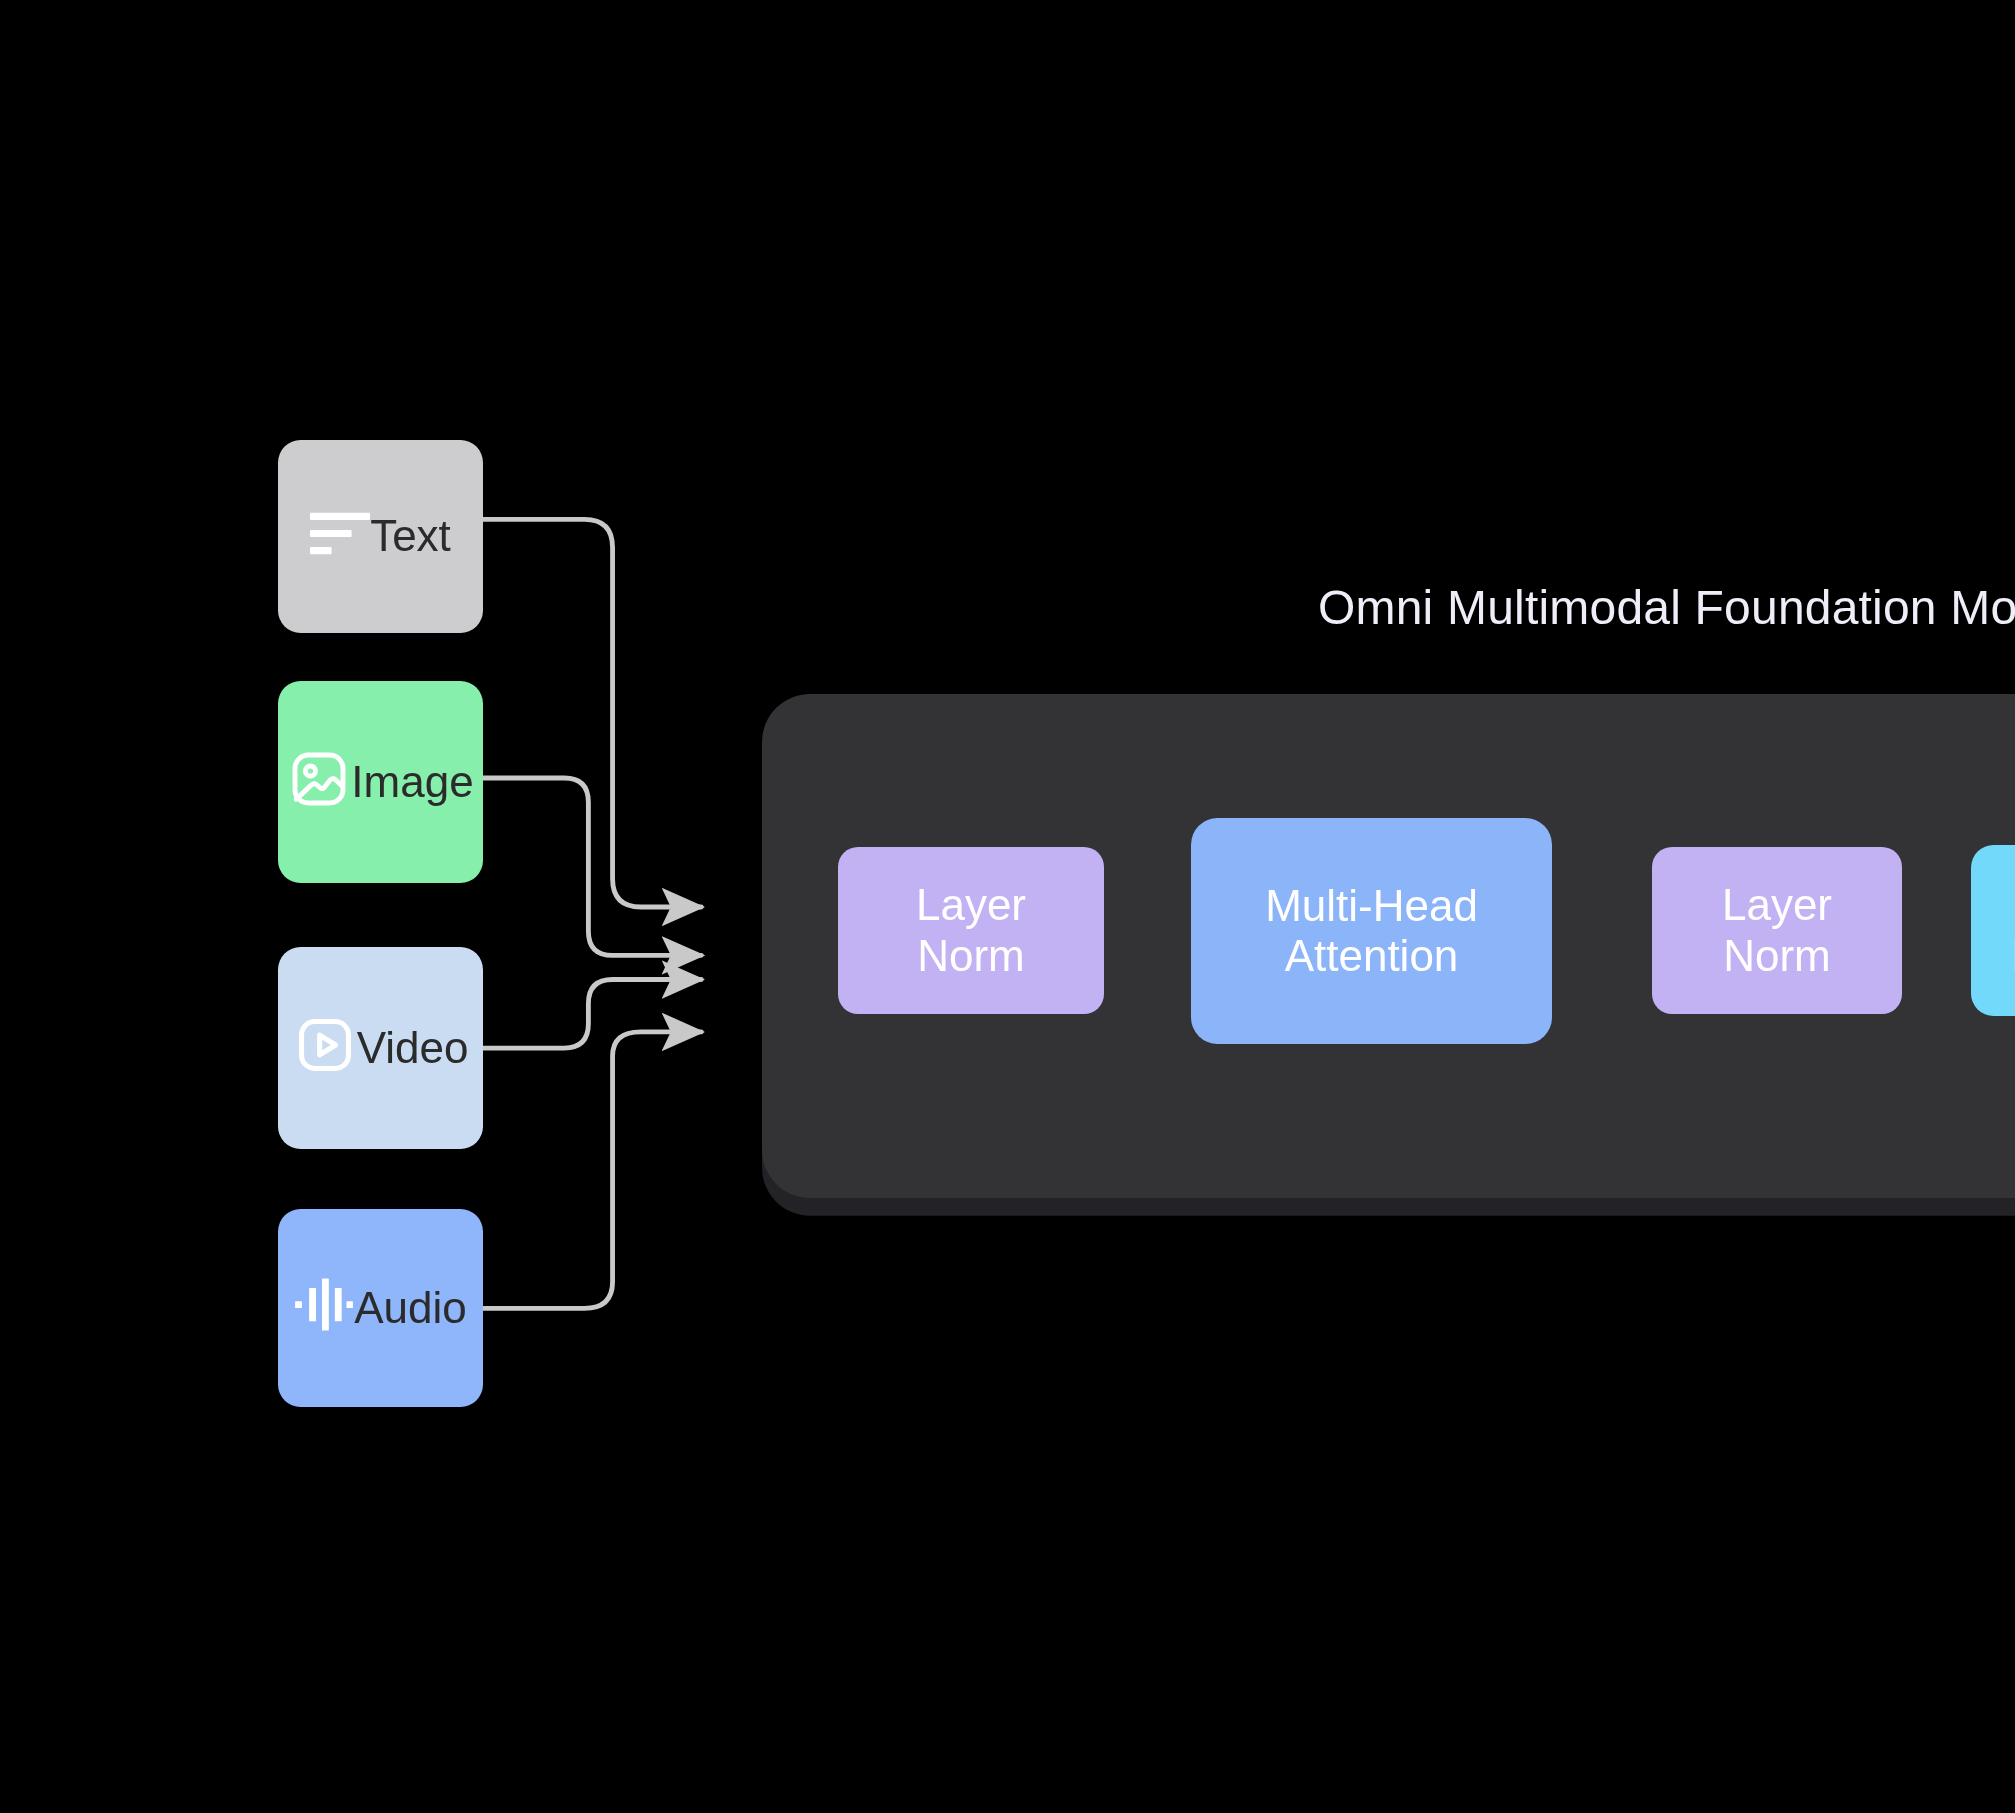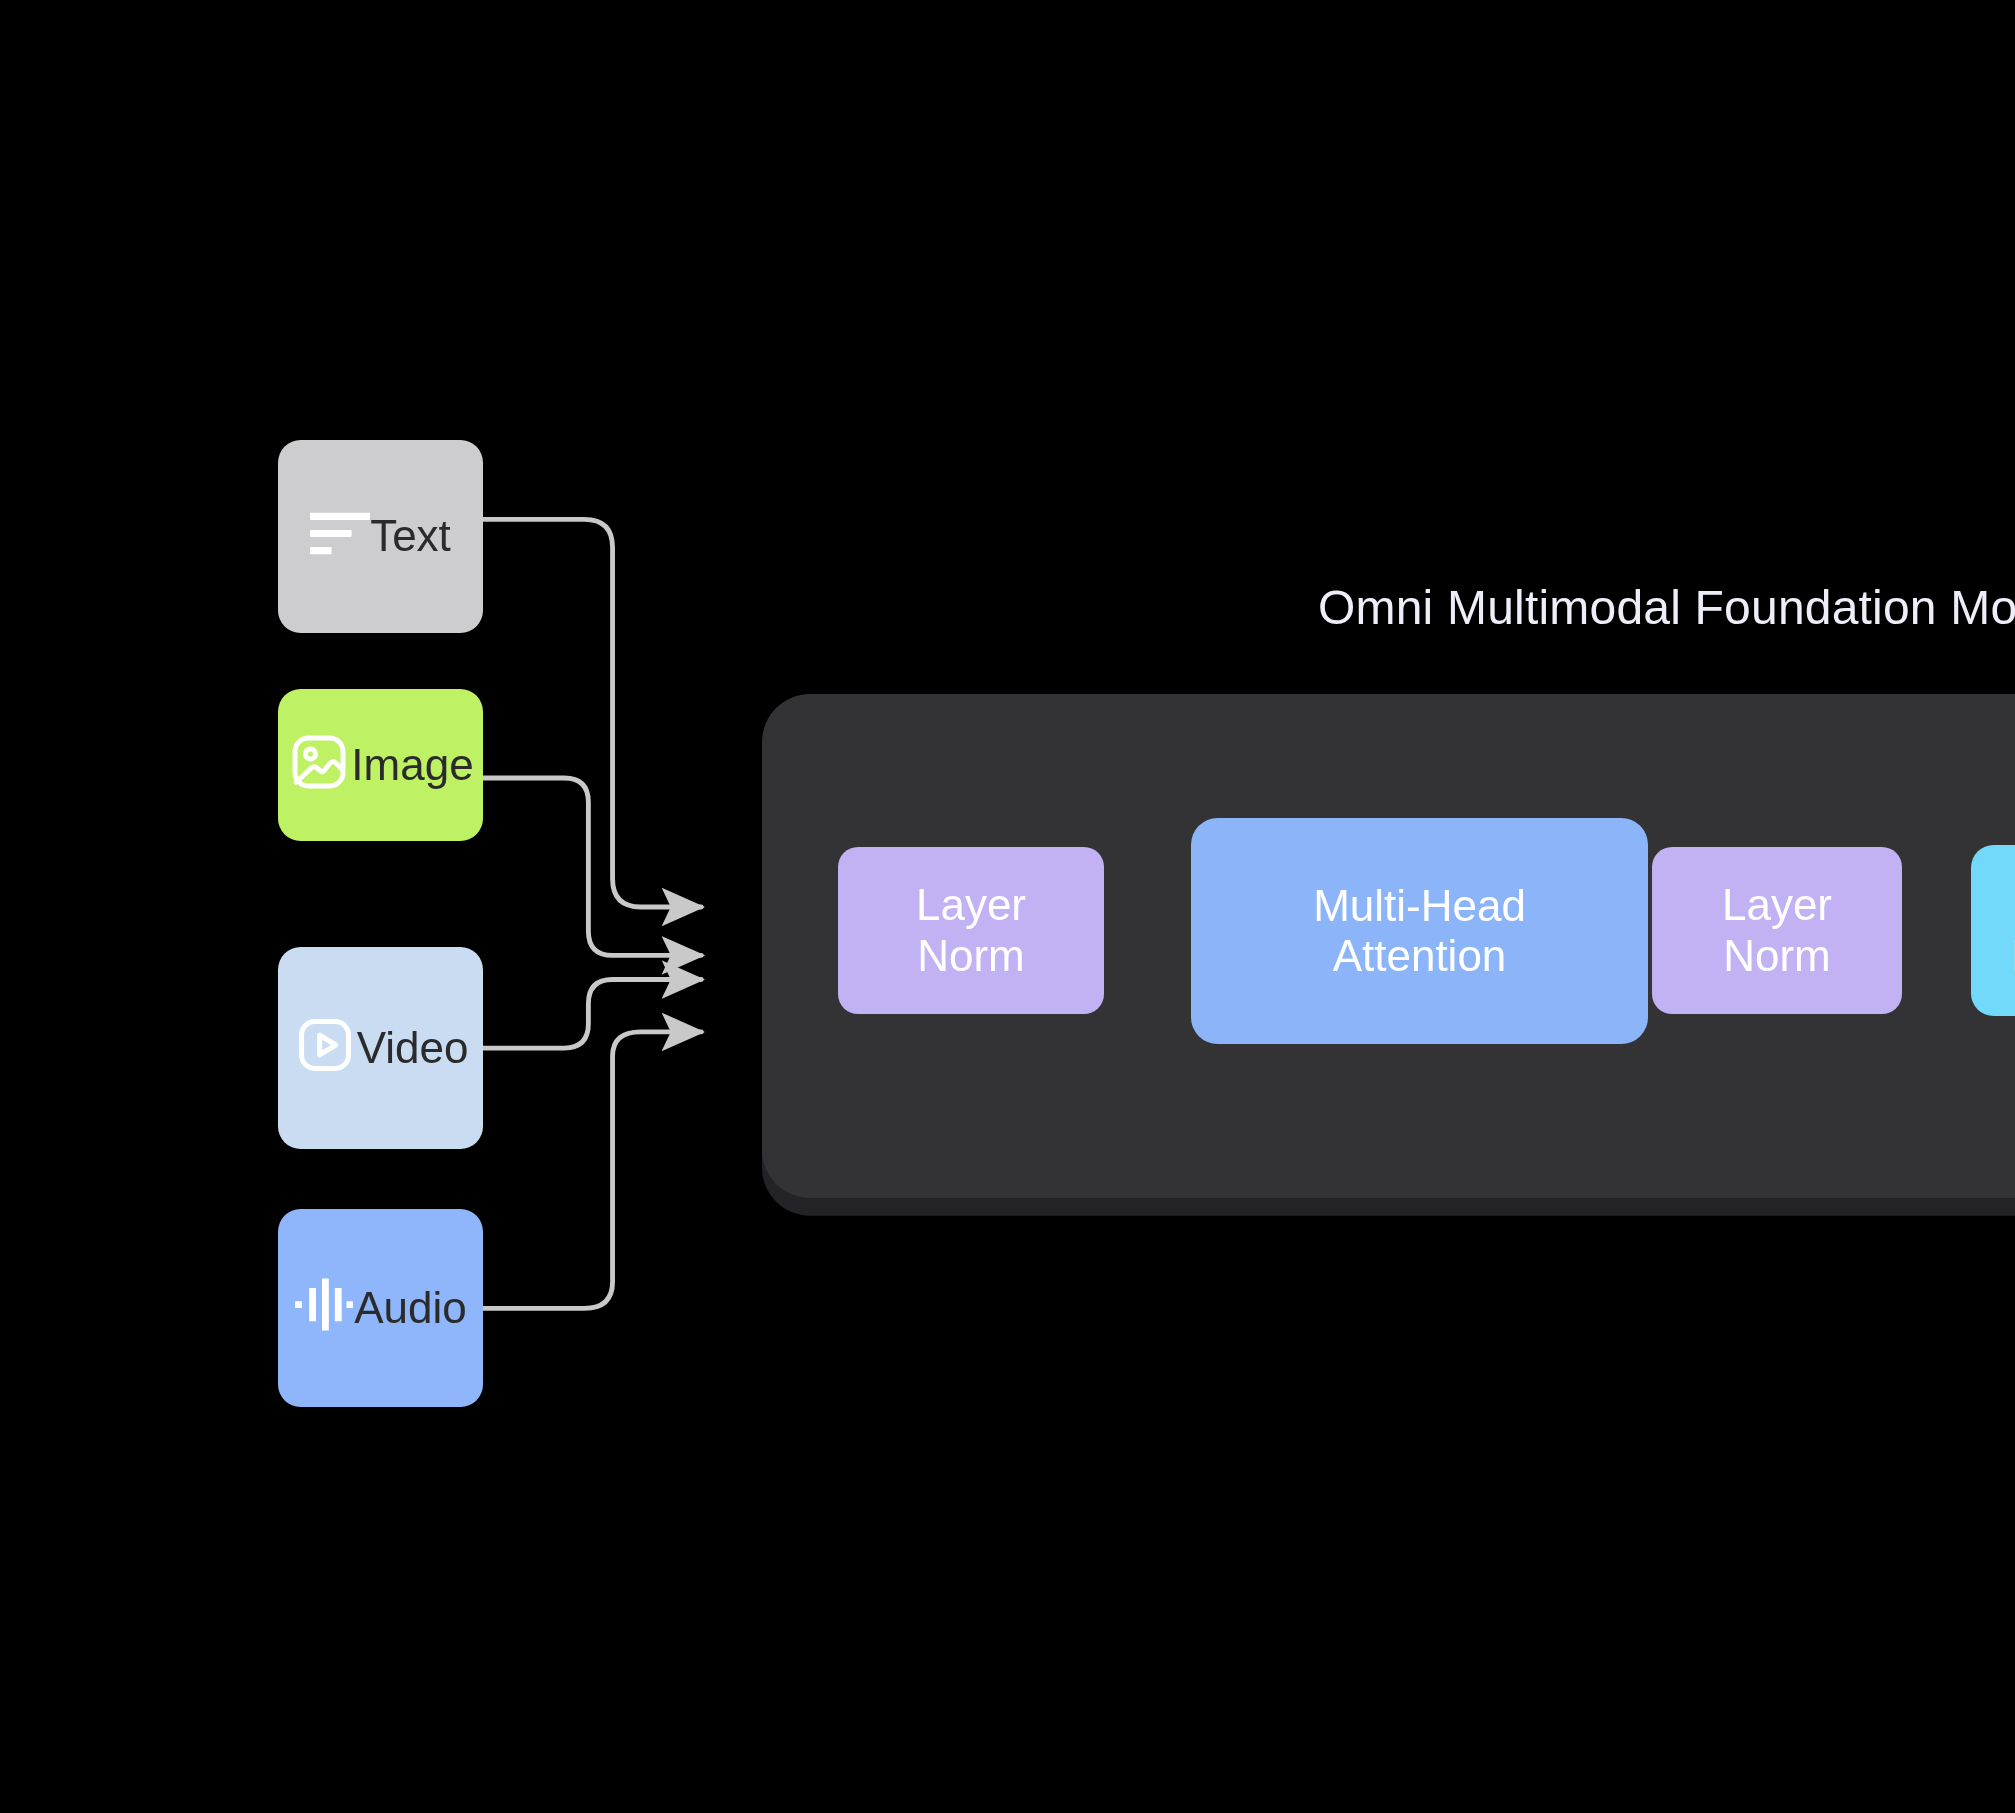--- a/index.html
+++ b/index.html
@@ -45,21 +45,21 @@
     margin-bottom: 6.4px;
   }
   .modality .mlabel {
     font-size: 44px;
     line-height: 1.05;
     color: #2b2b2b;
     letter-spacing: 0px;
   }
 
   #mod-text   { left: 278px; top: 440px; height: 193px; background: #cdcdd0; }
-  #mod-image  { left: 278px; top: 681px; height: 152px; background: #bef264; margin-top: 8px; }
+  #mod-image  { left: 278px; top: 681px; height: 202px; background: #86efac; }
   #mod-video  { left: 278px; top: 947px; height: 202px; background: #c9dcf2; }
   #mod-audio  { left: 278px; top: 1209px; height: 198px; background: #8fb5fb; align-items: center; }
 
   
   #model-container {
     position: absolute;
     left: 762px;
     top: 694px;
     width: 1876px;
     height: 504px;
@@ -91,21 +91,21 @@
     font-size: 44px;
     line-height: 1.14;
     box-sizing: border-box;
     padding: 0 20px;
   }
   .tblock.purple { background: #c2b2f4; }
   .tblock.blue   { background: #8bb5f8; }
   .tblock.cyan   { background: #72d9fa; }
 
   #blk-ln1 { left: 838px; top: 847px; width: 266px; height: 167px; }
-  #blk-mha { left: 1191px; top: 818px; width: 457px; height: 226px; border-radius: 26.6px; }
+  #blk-mha { left: 1191px; top: 818px; width: 361px; height: 226px; border-radius: 26.6px; }
   #blk-ln2 { left: 1652px; top: 847px; width: 250px; height: 167px; }
   #blk-ff  { left: 1971px; top: 845px; width: 242px; height: 171px; border-radius: 22.6px; }
 </style>
 </head>
 <body>
 
 <div id="stage">
 
   <svg id="wires" viewBox="0 0 7856 4500" width="3166" height="1814" xmlns="http://www.w3.org/2000/svg">
     <defs>

